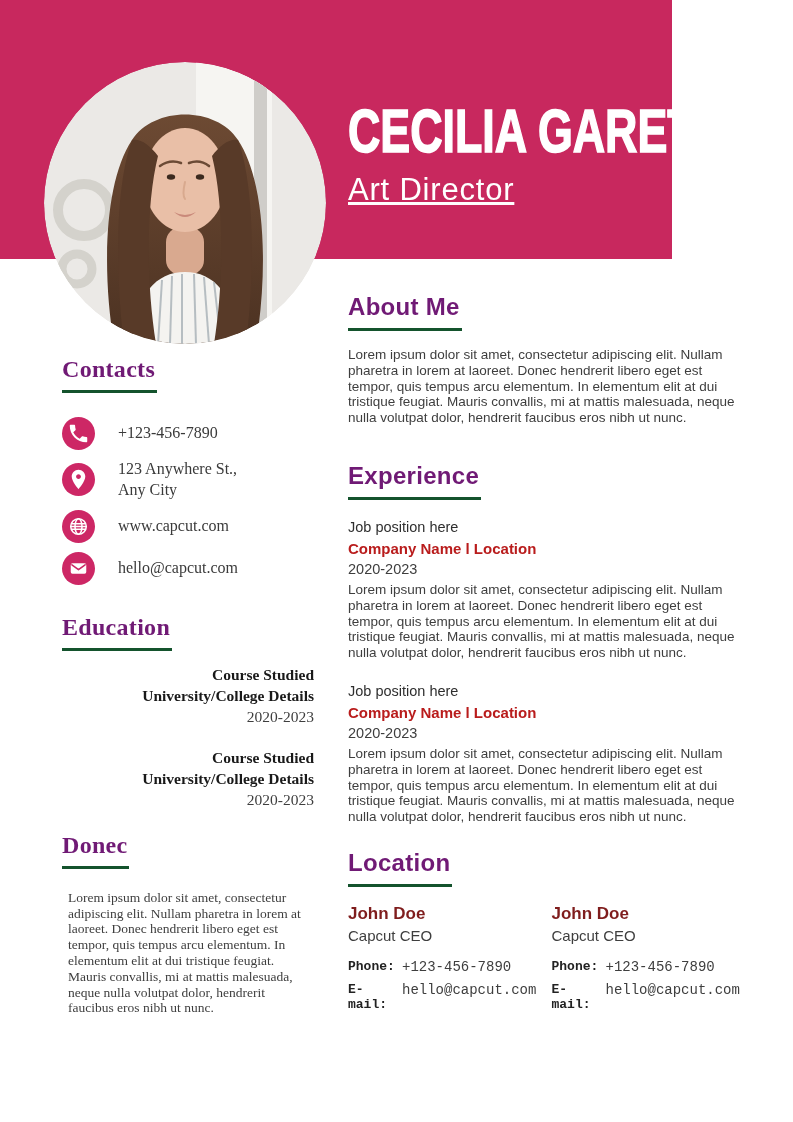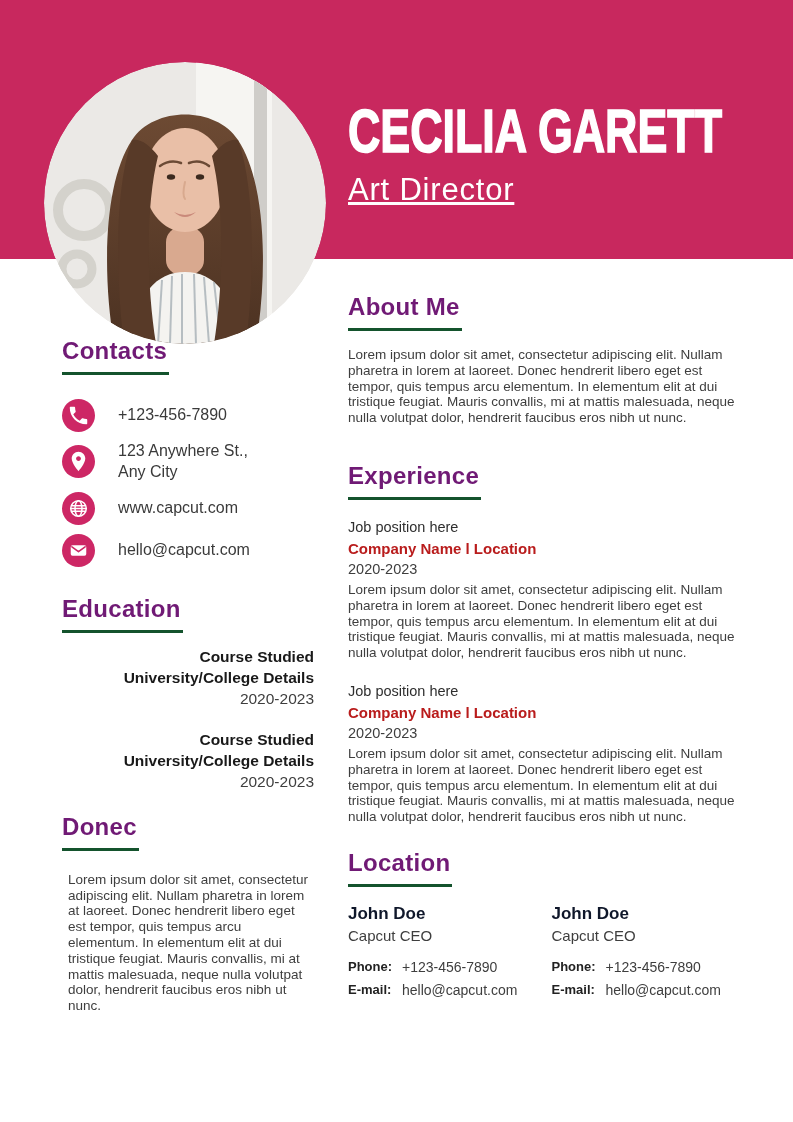--- a/index.html
+++ b/index.html
@@ -2,34 +2,34 @@
 <html><head>
 <meta charset="utf-8">
 <style>
   html,body { margin:0; padding:0; background:#ffffff; }
   .page {
     position:relative; width:793px; height:1122px; background:#ffffff;
     font-family:"Liberation Sans","DejaVu Sans",sans-serif; color:#3E3E3E;
     overflow:hidden;
   }
   
-  .banner { position:absolute; left:0; top:0; width:793px; height:259px; background:#C8285E; }
+  .banner { position:absolute; left:0; top:0; width:672px; height:259px; background:#C8285E; }
   .header-text { position:absolute; left:348px; top:99px; }
   .name-svg { display:block; }
   .subtitle { margin-top:7px; color:#ffffff; font-size:31px; font-weight:400; letter-spacing:0.8px;text-decoration:underline; }
   
   .photo { position:absolute; left:44px; top:62px; width:282px; height:282px; border-radius:50%; overflow:hidden; }
   .photo svg { display:block; }
   
   .sec-h {
     display:inline-block; color:#701a75; font-size:24px; font-weight:700;
     line-height:1; letter-spacing:0.3px; padding:0 2px 9px 0; border-bottom:3px solid #14532d;
   }
   
-  .sidebar { position:absolute; left:62px; top:339px; width:252px; }
+  .sidebar { position:absolute; left:62px; top:357px; width:252px;font-family:Liberation Serif, serif; }
   .main    { position:absolute; left:348px; top:295px; width:400px; }
   
   .contact-rows { margin-top:24px; }
   .contact-row { display:flex; align-items:center; gap:23px; margin-bottom:9px; }
   .cicon { width:33px; height:33px; flex:0 0 33px; }
   .ctext { font-size:16px; line-height:1.3; color:#3A3A3A; white-space:pre-line; }
   
   .edu-sec { margin-top:30px; }
   .edu-list { margin-top:13px;text-align:right; }
   .edu-item { font-size:15.5px; line-height:1.38; }
@@ -46,24 +46,24 @@
   .exp-list { margin-top:17px; }
   .exp-item + .exp-item { margin-top:20px; }
   .exp-pos   { font-size:14.5px; line-height:21px; color:#2E2E2E; }
   .exp-co    { font-size:15px;  line-height:21px; font-weight:700; color:#b91c1c; }
   .exp-years { font-size:14.5px; line-height:21px; color:#3E3E3E; }
   .exp-desc  { margin-top:2px; font-size:13.5px; line-height:15.8px; color:#3E3E3E; }
   
   .ref-sec { margin-top:26px; }
   .ref-cols { display:flex; gap:7px; margin-top:16px; }
   .ref-col { width:200px; }
-  .ref-name  { font-size:17px; line-height:22px; font-weight:700; color:#0f172a; }
+  .ref-name  { font-size:17px; line-height:22px; font-weight:700; color:#7f1d1d; }
   .ref-title { font-size:15px; line-height:21px; color:#3E3E3E; }
   .ref-rows { margin-top:13px; }
-  .ref-row { display:flex; align-items:center; margin-bottom:7px; }
+  .ref-row { display:flex; align-items:flex-start; margin-bottom:7px;font-family:Liberation Mono, monospace; }
   .ref-label { width:54px; flex:0 0 54px; font-size:13px; font-weight:700; color:#222222; }
   .ref-value { font-size:14px; color:#3E3E3E; }
 </style>
 </head>
 <body>
 
 <div class="page">
 
   <div class="banner">
     <div class="header-text">

